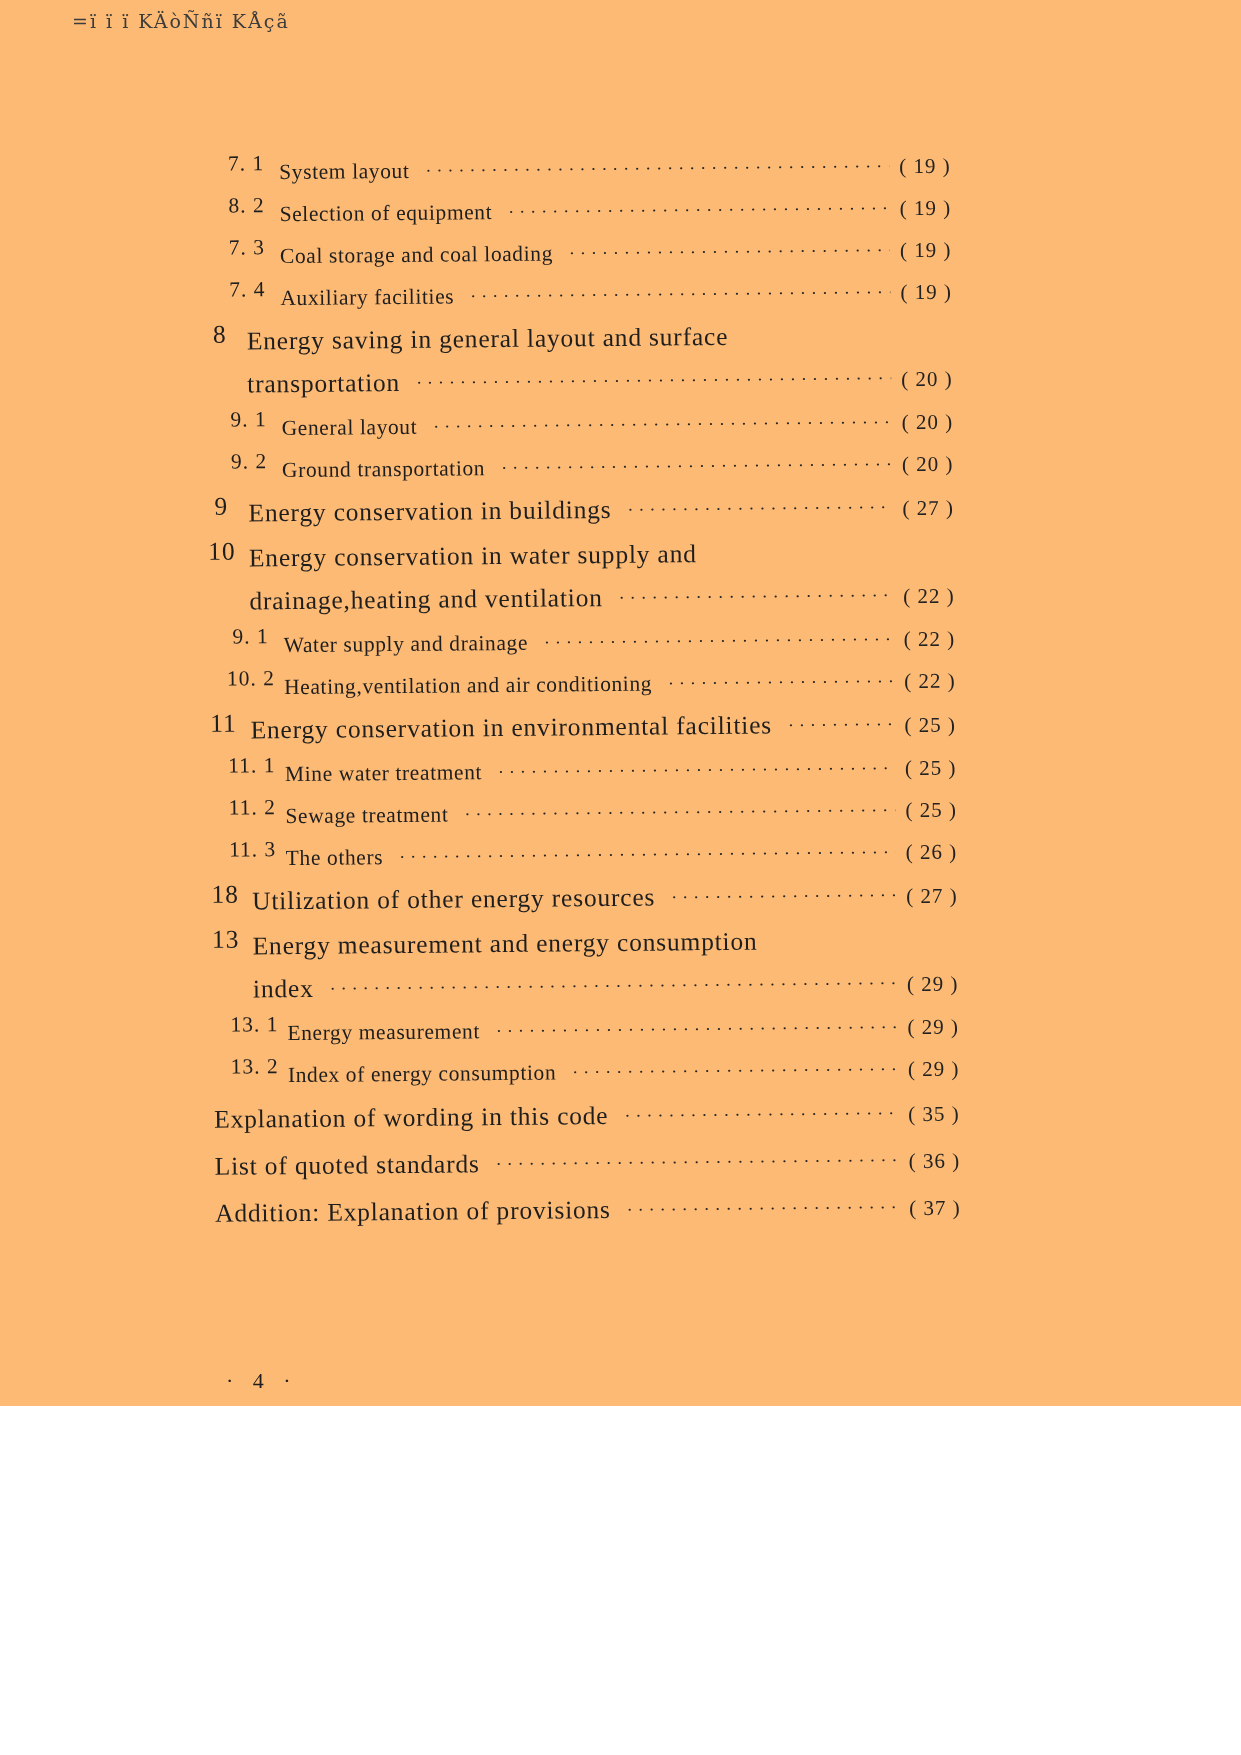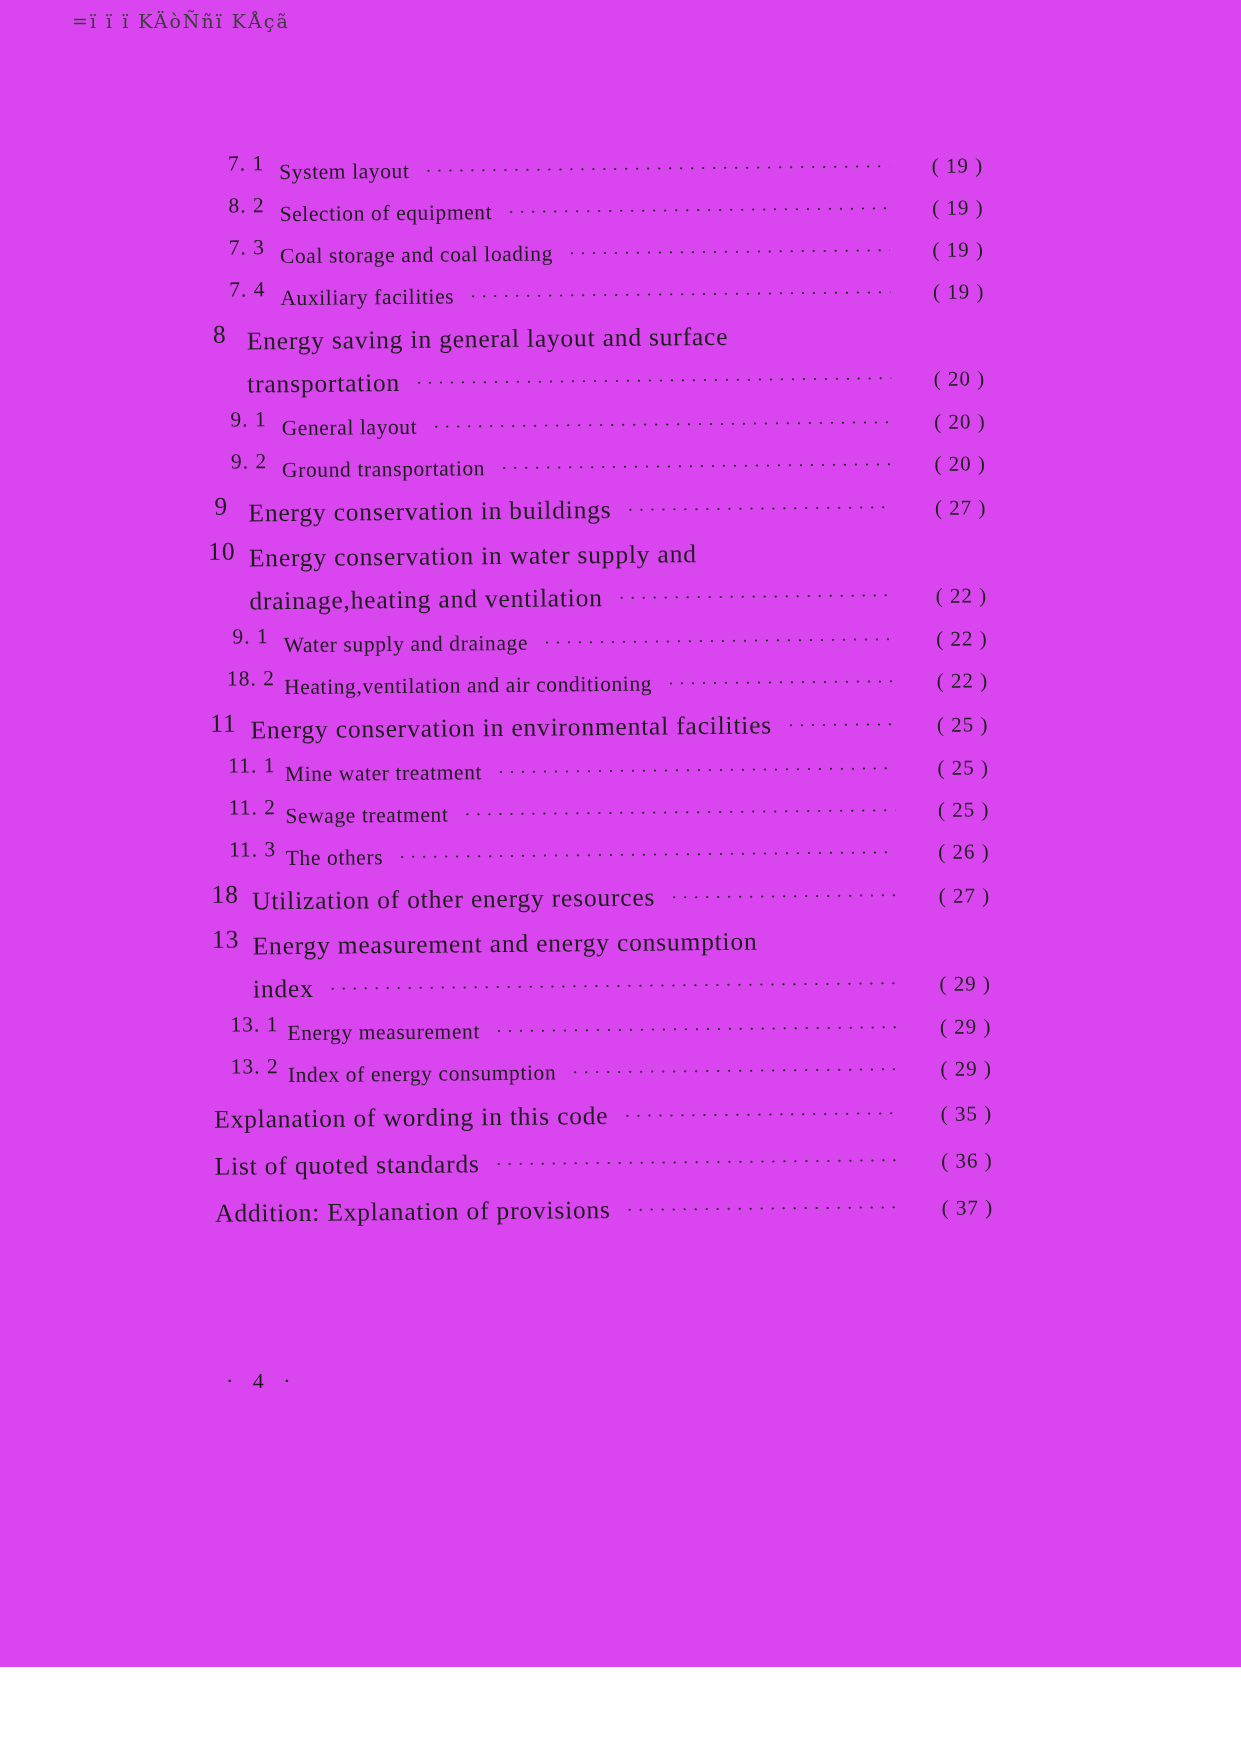--- a/index.html
+++ b/index.html
@@ -3,22 +3,22 @@
 <meta charset="utf-8">
 <style>
   html, body {
     margin: 0;
     padding: 0;
     background: #ffffff;
   }
   .page {
     position: relative;
     width: 1241px;
-    height: 1667px;
-    background: #d946ef;
+    height: 1406px;
+    background: #fdba74;
     font-family: "Liberation Serif", serif;
     color: #1e1e1e;
     overflow: hidden;
   }
   .stamp {
     position: absolute;
     top: 10px;
     left: 72px;
     font-size: 19px;
     color: #3c3c3c;
@@ -64,21 +64,21 @@
     letter-spacing: 5px;
     color: #242424;
     align-self: center;
     line-height: inherit;
   }
   .pagenum {
     flex: none;
     width: 84px;
     font-size: 21px;
     letter-spacing: 1px;
-    text-align: right;
+    text-align: left;
     color: #222;
   }
   
   .level-sub {
     font-size: 21.5px;
     margin-left: 28px;
     letter-spacing: 0.6px;
   }
   .level-sub .num { width: 66px; }
   .level-sub .line { line-height: 42px; }
@@ -214,21 +214,21 @@
         <span class="num">9. 1</span>
         <div class="content">
           <div class="line">
             <span class="text">Water supply and drainage</span>
             <span class="leader">··············································································································</span>
             <span class="pagenum">( 22 )</span>
           </div>
         </div>
       </div>
       <div class="toc-entry level-sub">
-        <span class="num">18. 2</span>
+        <span class="num">10. 2</span>
         <div class="content">
           <div class="line">
             <span class="text">Heating,ventilation and air conditioning</span>
             <span class="leader">··············································································································</span>
             <span class="pagenum">( 22 )</span>
           </div>
         </div>
       </div>
       <div class="toc-entry level-main">
         <span class="num">11</span>

